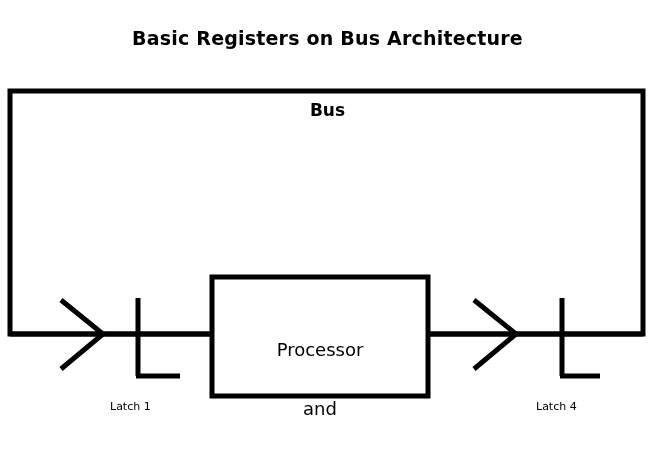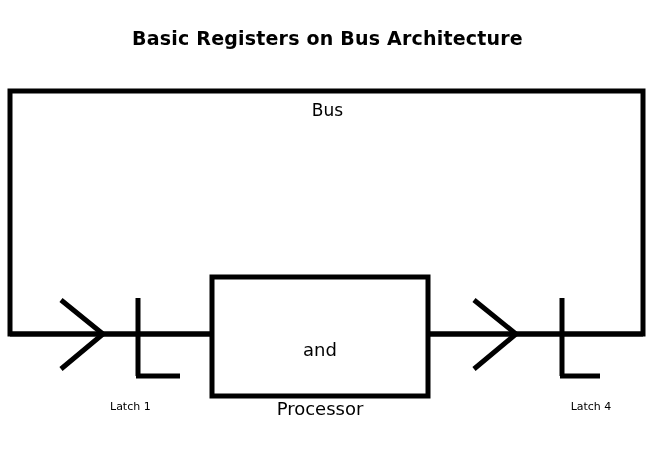--- a/index.html
+++ b/index.html
@@ -40,41 +40,41 @@
     font-size: 19px;
     font-weight: bold;
     letter-spacing: 0.2px;
   }
   .bus-text {
     top: 90px;
     left: 0;
     width: 655px;
     text-align: center;
     font-size: 17px;
-    font-weight: normal;
+    font-weight: bold;
   }
   .box-text {
     top: 290px;
     left: 212px;
     width: 216px;
     text-align: center;
     font-size: 18px;
     font-weight: normal;
   }
   .box-text .line {
     display: block;
     line-height: 23px;
   }
   .latch-text {
     top: 389px;
     font-size: 11px;
     font-weight: normal;
   }
   .latch1-text { left: 110px; width: 100px; text-align: left; }
-  .latch4-text { left: 536px; width: 110px; text-align: center; }
+  .latch4-text { left: 536px; width: 110px; text-align: left; }
 </style>
 </head>
 <body>
 
 <div id="canvas">
 
   <svg id="diagram-svg" viewBox="0 0 655 450">
     <g fill="none" stroke="#000000" stroke-width="5" stroke-linecap="butt">
 
       <rect x="10" y="79" width="633" height="243"></rect>
@@ -98,22 +98,22 @@
       <line x1="560" y1="364" x2="600" y2="364"></line>
 
     </g>
   </svg>
 
   <div class="label title-text">Basic Registers on Bus Architecture</div>
 
   <div class="label bus-text">Bus</div>
 
   <div class="label box-text">
+    <span class="line">Processor</span>
     <span class="line">and</span>
-    <span class="line">Processor</span>
     <span class="line">Memory</span>
   </div>
 
   <div class="label latch-text latch1-text">Latch 1</div>
 
   <div class="label latch-text latch4-text">Latch 4</div>
 
 </div>
 
 </body></html>

